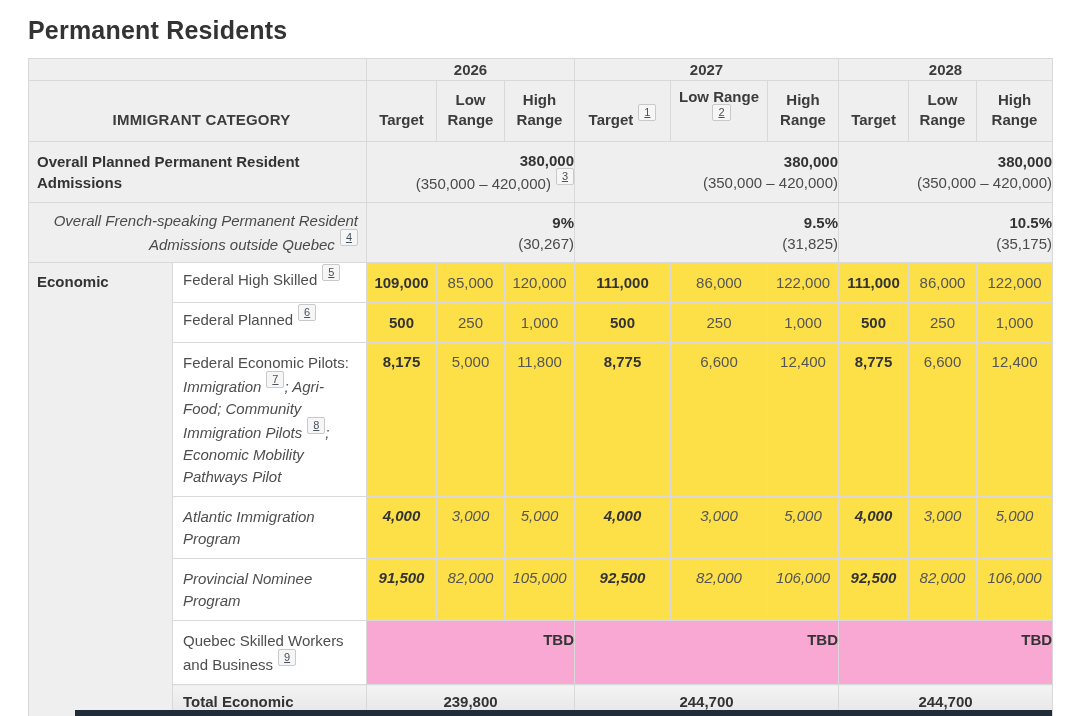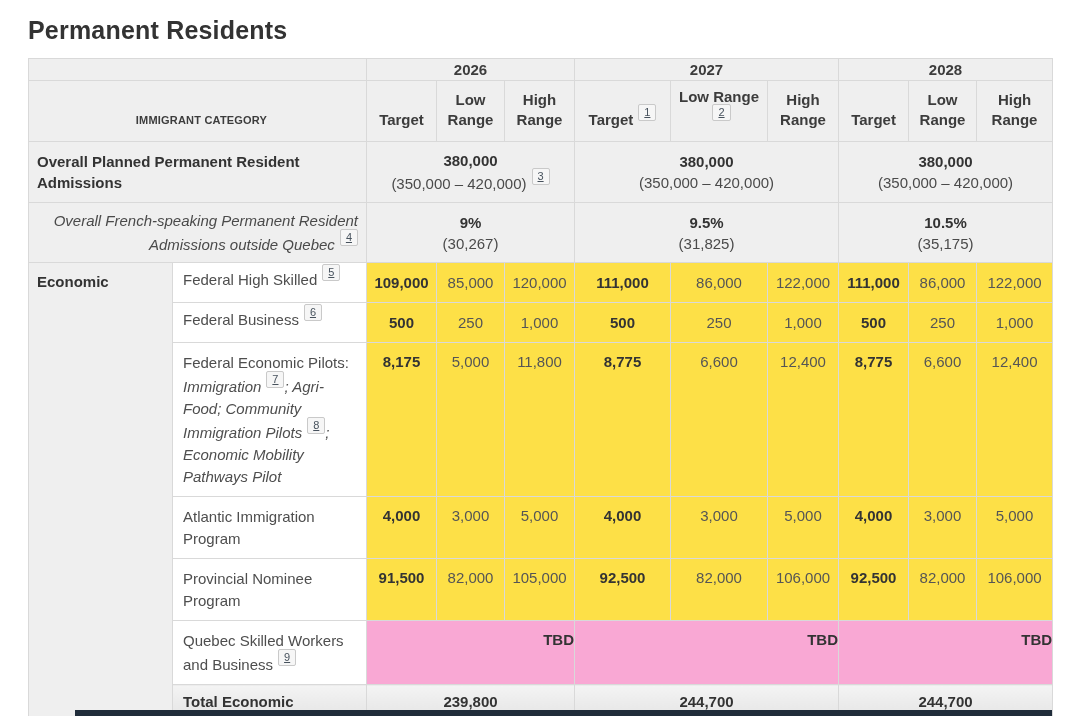--- a/index.html
+++ b/index.html
@@ -32,55 +32,55 @@
   
   .pr-table th {
     background: #efefef;
     color: #3c3c3c;
     font-weight: bold;
   }
   tr.year-row { height: 22px; }
   tr.year-row th { text-align: center; vertical-align: middle; font-size: 15px; }
   tr.colhead-row { height: 61px; }
   tr.colhead-row th { text-align: center; vertical-align: bottom; padding-bottom: 11px; line-height: 20px; }
-  th.cat-head { text-align: left; padding-left: 8px; font-size: 11px; letter-spacing: 0.2px; }
+  th.cat-head { text-align: left; padding-left: 8px; font-size: 15px; letter-spacing: 0.2px; }
   
   tr.overall-row { height: 61px; }
   tr.french-row  { height: 54px; }
   tr.overall-row td, tr.french-row td { background: #efefef; vertical-align: middle; }
   td.overall-label {
     font-weight: bold; color: #333333;
     padding: 8px 10px 8px 8px; line-height: 21px;
   }
   td.french-label {
     font-style: italic; color: #4a4a4a;
     text-align: right; padding: 6px 8px 6px 10px; line-height: 23px;
   }
-  td.summary-val { text-align: center; line-height: 21px; color: #4a4a4a; }
+  td.summary-val { text-align: right; line-height: 21px; color: #4a4a4a; }
   td.summary-val .main { font-weight: bold; color: #333333; }
   
   td.group-cell {
     background: #efefef;
     font-weight: bold; color: #333333;
     vertical-align: top; padding: 10px 8px 0 8px;
   }
   td.prog-label {
     vertical-align: top; padding: 9px 10px 8px 10px;
     line-height: 22px; color: #4e4e4e; background: #ffffff;
   }
   td.val {
     text-align: center; vertical-align: top;
     padding-top: 10px; background: #fde047; color: #555555;
   }
   td.val.target { font-weight: bold; color: #333333; }
   tr.r-fhs, tr.r-fb { height: 40px; }
   tr.r-fhs td.val, tr.r-fb td.val { padding-top: 0; vertical-align: middle; }
   tr.r-fhs td.prog-label, tr.r-fb td.prog-label { padding-top: 0; vertical-align: middle; }
   tr.r-fep { height: 150px; }
-  tr.r-aip, tr.r-pnp { height: 60px; }
+  tr.r-aip, tr.r-pnp { height: 60px; font-style: italic; }
   tr.r-qsw { height: 62px; }
   tr.total-row { height: 34px; }
   .em { font-style: italic; }
   td.tbd-cell {
     text-align: right; vertical-align: top; padding-top: 10px;
     font-weight: bold; color: #333333; background: #f9a8d4;
   }
   tr.total-row td {
     background: linear-gradient(#f4f4f4, #e4e4e4);
     font-weight: bold; color: #333333; vertical-align: middle;
@@ -195,21 +195,21 @@
     <td class="val">120,000</td>
     <td class="val target">111,000</td>
     <td class="val">86,000</td>
     <td class="val">122,000</td>
     <td class="val target">111,000</td>
     <td class="val">86,000</td>
     <td class="val">122,000</td>
   </tr>
 
   <tr class="r-fb">
-    <td class="prog-label"><span>Federal Business</span><sup class="fn">6</sup></td>
+    <td class="prog-label"><span>Federal Planned</span><sup class="fn">6</sup></td>
     <td class="val target">500</td>
     <td class="val">250</td>
     <td class="val">1,000</td>
     <td class="val target">500</td>
     <td class="val">250</td>
     <td class="val">1,000</td>
     <td class="val target">500</td>
     <td class="val">250</td>
     <td class="val">1,000</td>
   </tr>

